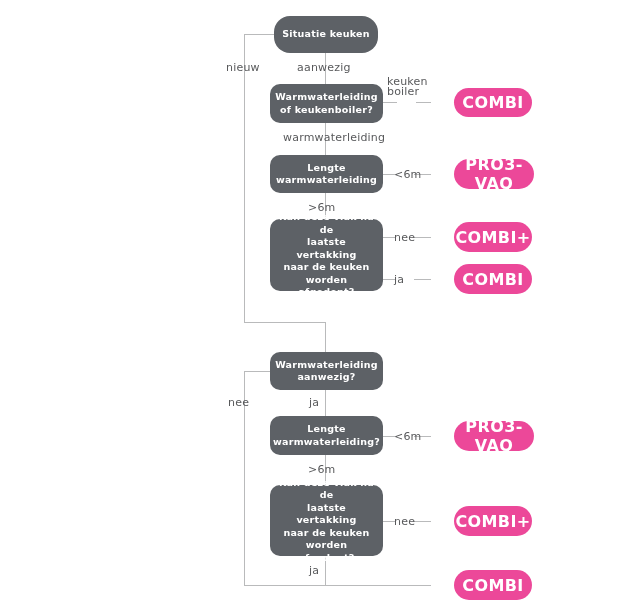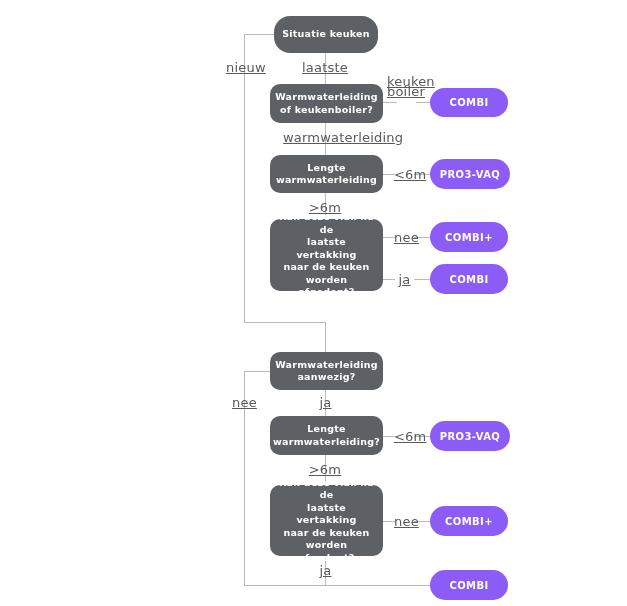--- a/index.html
+++ b/index.html
@@ -34,43 +34,42 @@
     line-height:12.5px;
     letter-spacing:.25px;
     padding:0 8px;
     box-sizing:border-box;
   }
   .node span{display:block;white-space:pre-line;}
 
   
   .pill{
     position:absolute;
-    background:#8b5cf6;
+    background:#ec4899;
     border-radius:20px;
     color:#ffffff;
     display:flex;
     align-items:center;
     justify-content:center;
     text-align:center;
     font-weight:bold;
-    font-size:10px;
+    font-size:16px;
     letter-spacing:.4px;
     box-sizing:border-box;
+    margin-left:24px;
   }
 
   
   .elabel{
     position:absolute;
     color:#58595b;
-    font-size:13px;
+    font-size:11px;
     line-height:9.5px;
     letter-spacing:.2px;
     white-space:pre-line;
-    text-align:center;
-    text-decoration:underline;
   }
 </style>
 </head>
 <body>
 
 <div id="canvas">
 
   <div class="ln v" style="left:325px;top:53px;height:31px;"></div>
 
   <div class="ln h" style="left:244px;top:34px;width:31px;"></div>
@@ -170,21 +169,21 @@
 
   <div class="pill" style="left:430px;top:506px;width:78px;height:30px;">
     <span>COMBI+</span>
   </div>
 
   <div class="pill" style="left:430px;top:570px;width:78px;height:30px;">
     <span>COMBI</span>
   </div>
 
   <div class="elabel" style="left:226px;top:63px;width:38px;">nieuw</div>
-  <div class="elabel" style="left:297px;top:63px;width:56px;">laatste</div>
+  <div class="elabel" style="left:297px;top:63px;width:56px;">aanwezig</div>
   <div class="elabel" style="left:387px;top:77px;width:28px;">keuken
 boiler</div>
   <div class="elabel" style="left:283px;top:133px;width:84px;">warmwaterleiding</div>
   <div class="elabel" style="left:394px;top:170px;width:21px;">&lt;6m</div>
   <div class="elabel" style="left:308px;top:203px;width:34px;">&gt;6m</div>
   <div class="elabel" style="left:394px;top:233px;width:21px;">nee</div>
   <div class="elabel" style="left:394px;top:275px;width:21px;">ja</div>
   <div class="elabel" style="left:228px;top:398px;width:33px;">nee</div>
   <div class="elabel" style="left:309px;top:398px;width:33px;">ja</div>
   <div class="elabel" style="left:394px;top:432px;width:21px;">&lt;6m</div>

